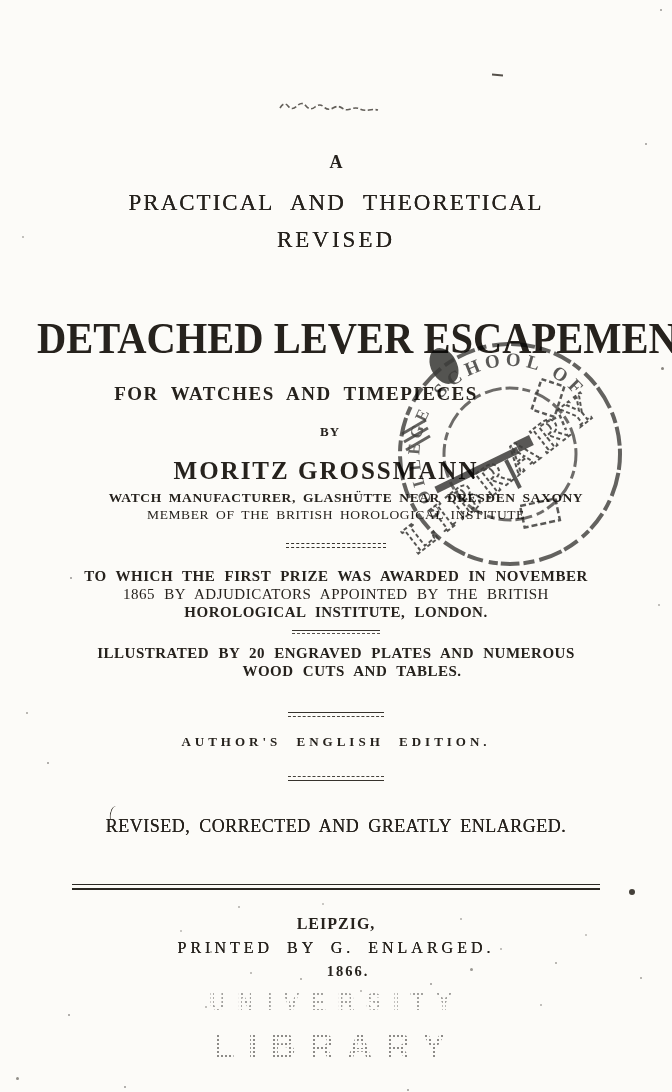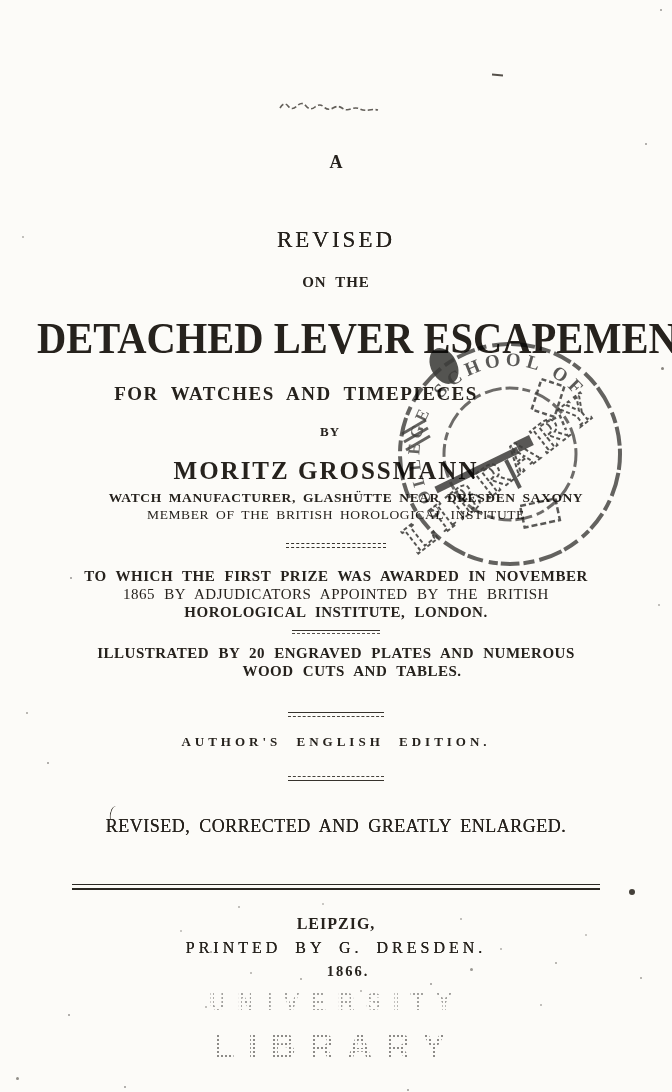--- a/index.html
+++ b/index.html
@@ -68,22 +68,22 @@
 
 <div class="page">
 
   <div class="stray-dash"></div>
 
   <svg class="squiggle" viewBox="0 0 116 14">
     <path d="M2 8 q4 -7 8 -2 t9 0 t9 0 t9 1 t9 0 t9 1 t9 0 t9 1 t9 0 t9 1 t9 0" fill="none" stroke="#46423c" stroke-width="1.6" stroke-dasharray="5 2.5" opacity=".85"></path>
   </svg>
 
   <div class="ln t-article">A</div>
+  <div class="ln t-sub1">PRACTICAL AND THEORETICAL</div>
   <div class="ln t-sub2">REVISED</div>
-  <div class="ln t-onthe">ON THE</div>
 
   <div class="ln t-main"><span>DETACHED LEVER ESCAPEMENT</span></div>
 
   <div class="ln t-scope">FOR WATCHES AND TIMEPIECES</div>
   <div class="ln t-by">BY</div>
   <div class="ln t-author">MORITZ GROSSMANN</div>
   <div class="ln t-adesc1">WATCH MANUFACTURER, GLASHÜTTE NEAR DRESDEN SAXONY</div>
   <div class="ln t-adesc2">MEMBER OF THE BRITISH HOROLOGICAL INSTITUTE</div>
 
   <div class="rule rule-d1"></div>
@@ -100,21 +100,21 @@
   <div class="rule rule-d3"></div>
   <div class="ln t-edition">AUTHOR'S ENGLISH EDITION.</div>
   <div class="rule rule-d4"></div>
 
   <div class="stray-paren"></div>
   <div class="ln t-revised">REVISED, CORRECTED AND GREATLY ENLARGED.</div>
 
   <div class="rule rule-long"></div>
 
   <div class="ln t-city">LEIPZIG,</div>
-  <div class="ln t-printer">PRINTED BY G. DRESDEN.</div>
+  <div class="ln t-printer">PRINTED BY G. ENLARGED.</div>
   <div class="ln t-year">1866.</div>
 
   <div class="ghost ghost1">UNIVERSITY</div>
   <div class="ghost ghost2">LIBRARY</div>
 
   <svg class="stamp" viewBox="0 0 248 248">
     <defs>
       <path id="arcTop" d="M 36,124 A 88,88 0 0 1 212,124"></path>
       <path id="arcLeft" d="M 60,188 A 91,91 0 0 1 60,60"></path>
     </defs>

